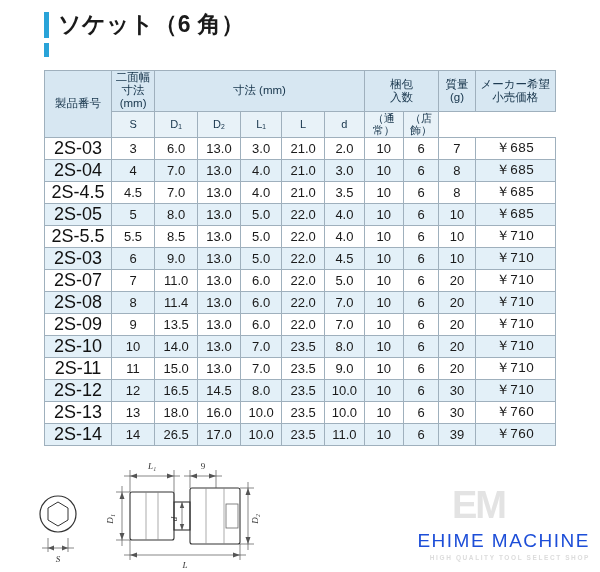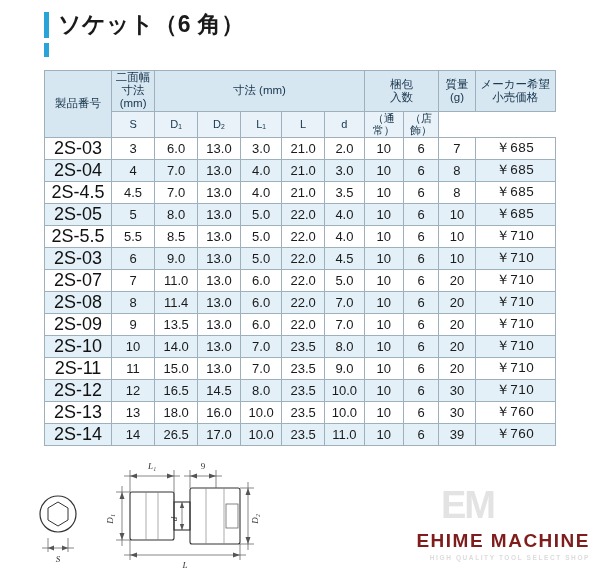--- a/index.html
+++ b/index.html
@@ -124,34 +124,34 @@
   .d-svg { position: absolute; left: 20px; top: 0; }
 
   
   .logo {
     position: absolute;
     right: 6px; bottom: 4px;
     width: 232px; height: 84px;
   }
   .logo-em {
     position: absolute;
-    right: 100px; top: 0;
+    right: 89px; top: 0;
     font-size: 38px;
     font-weight: bold;
     color: #e3e3e3;
     letter-spacing: -2px;
     line-height: 42px;
     font-family: "Liberation Sans", sans-serif;
   }
   .logo-name {
     position: absolute;
     right: 4px; top: 46px;
     font-size: 19px;
-    font-weight: bold;
-    color: #7f1d1d;
+    font-weight: normal;
+    color: #1d4ed8;
     letter-spacing: 1.5px;
     white-space: nowrap;
   }
   .logo-tag {
     position: absolute;
     right: 4px; top: 70px;
     font-size: 6.5px;
     font-weight: bold;
     color: #dcdcdc;
     letter-spacing: 1.6px;

